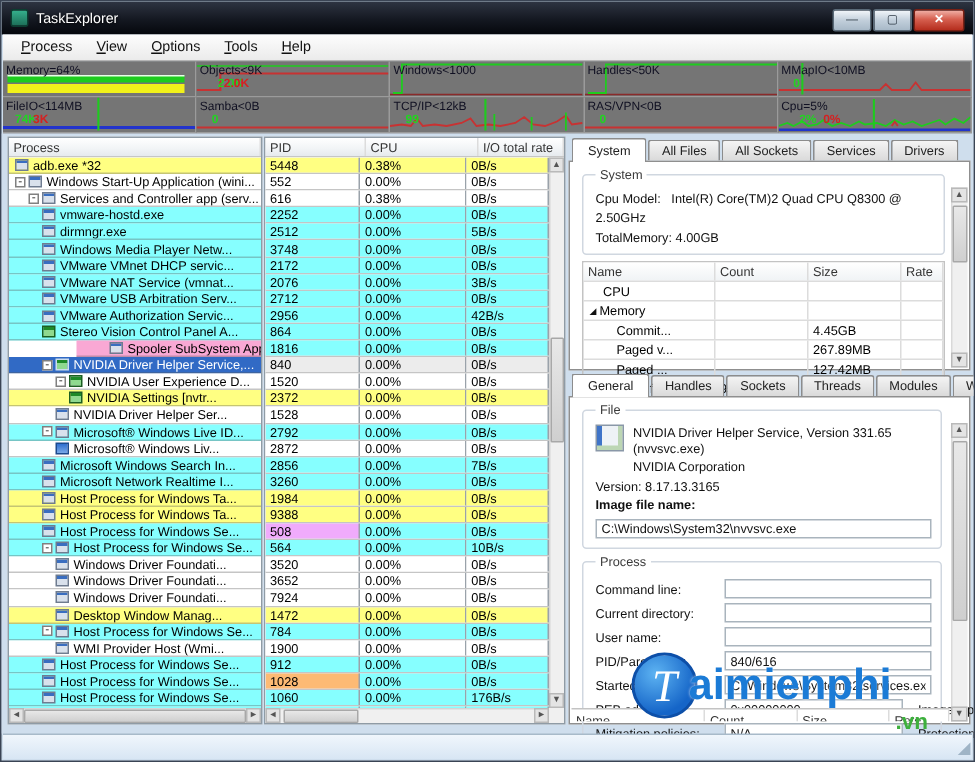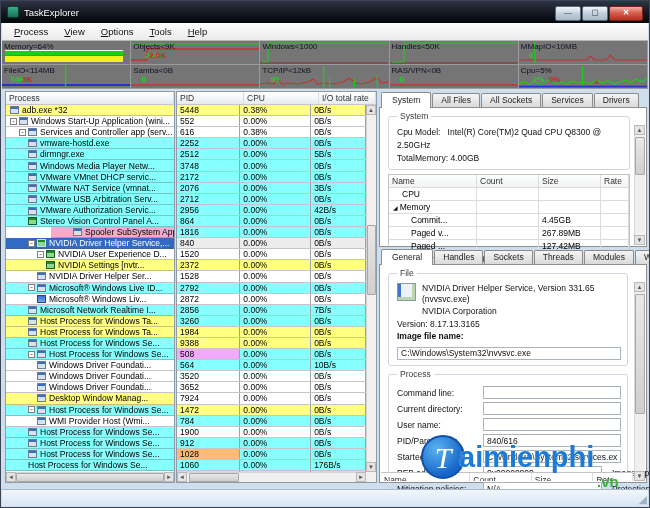--- a/index.html
+++ b/index.html
@@ -345,20 +345,25 @@
           <div class="tree-row" style="background: rgb(134, 255, 255);">
             <span style="display: inline-block; width: 20px; min-width: 20px;"></span>
             <span class="expander">-</span>
             <span class="picon"></span>
             <span>Microsoft® Windows Live ID...</span>
           </div>
           <div class="tree-row" style="background: rgb(255, 255, 255);">
             <span style="display: inline-block; width: 29px; min-width: 29px;"></span>
             <span class="picon blue"></span>
             <span>Microsoft® Windows Liv...</span>
+          </div>
+          <div class="tree-row" style="background: rgb(134, 255, 255);">
+            <span style="display: inline-block; width: 20px; min-width: 20px;"></span>
+            <span class="picon"></span>
+            <span>Microsoft Windows Search In...</span>
           </div>
           <div class="tree-row" style="background: rgb(134, 255, 255);">
             <span style="display: inline-block; width: 20px; min-width: 20px;"></span>
             <span class="picon"></span>
             <span>Microsoft Network Realtime I...</span>
           </div>
           <div class="tree-row" style="background: rgb(255, 255, 130);">
             <span style="display: inline-block; width: 20px; min-width: 20px;"></span>
             <span class="picon"></span>
             <span>Host Process for Windows Ta...</span>

